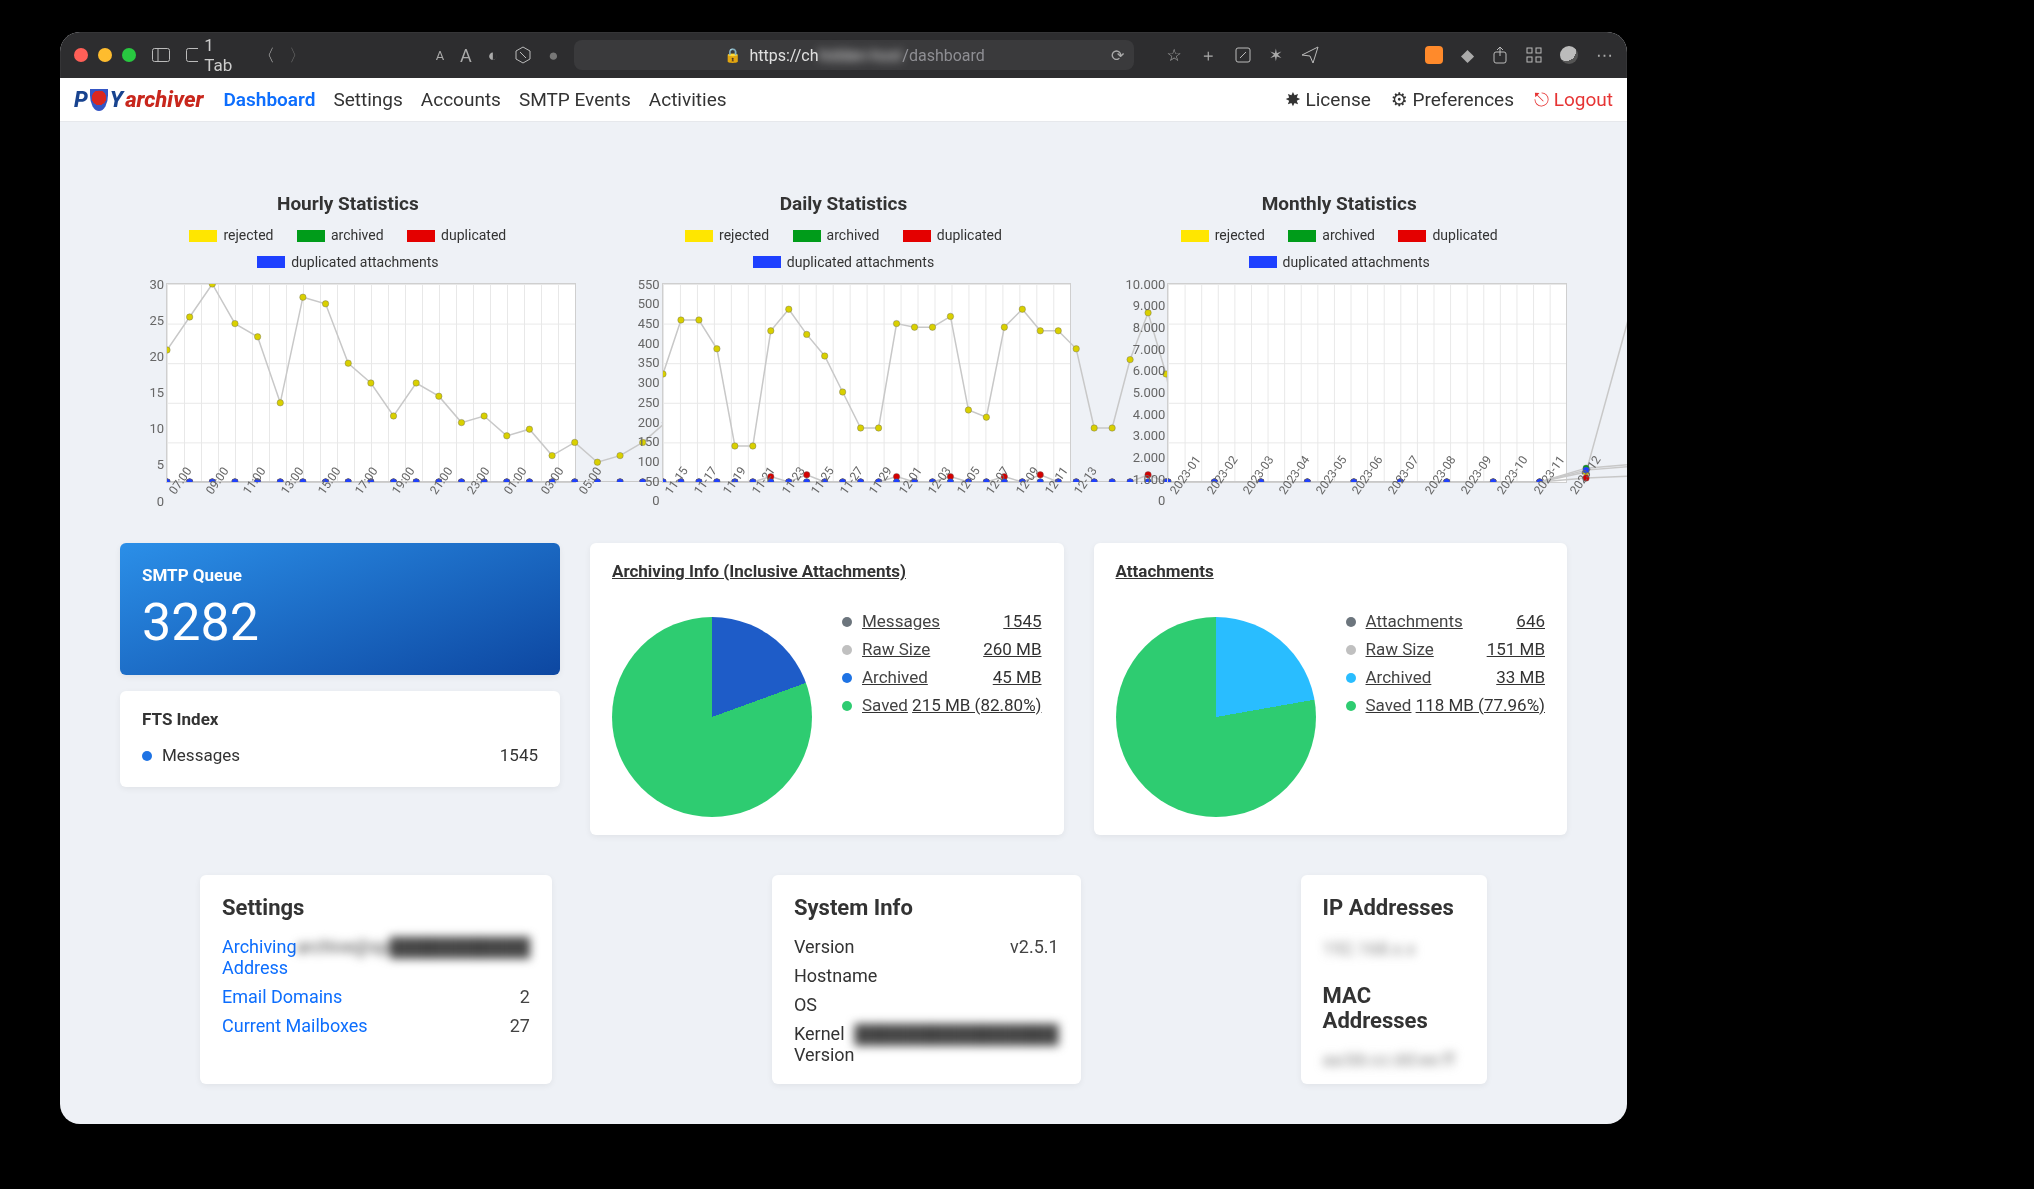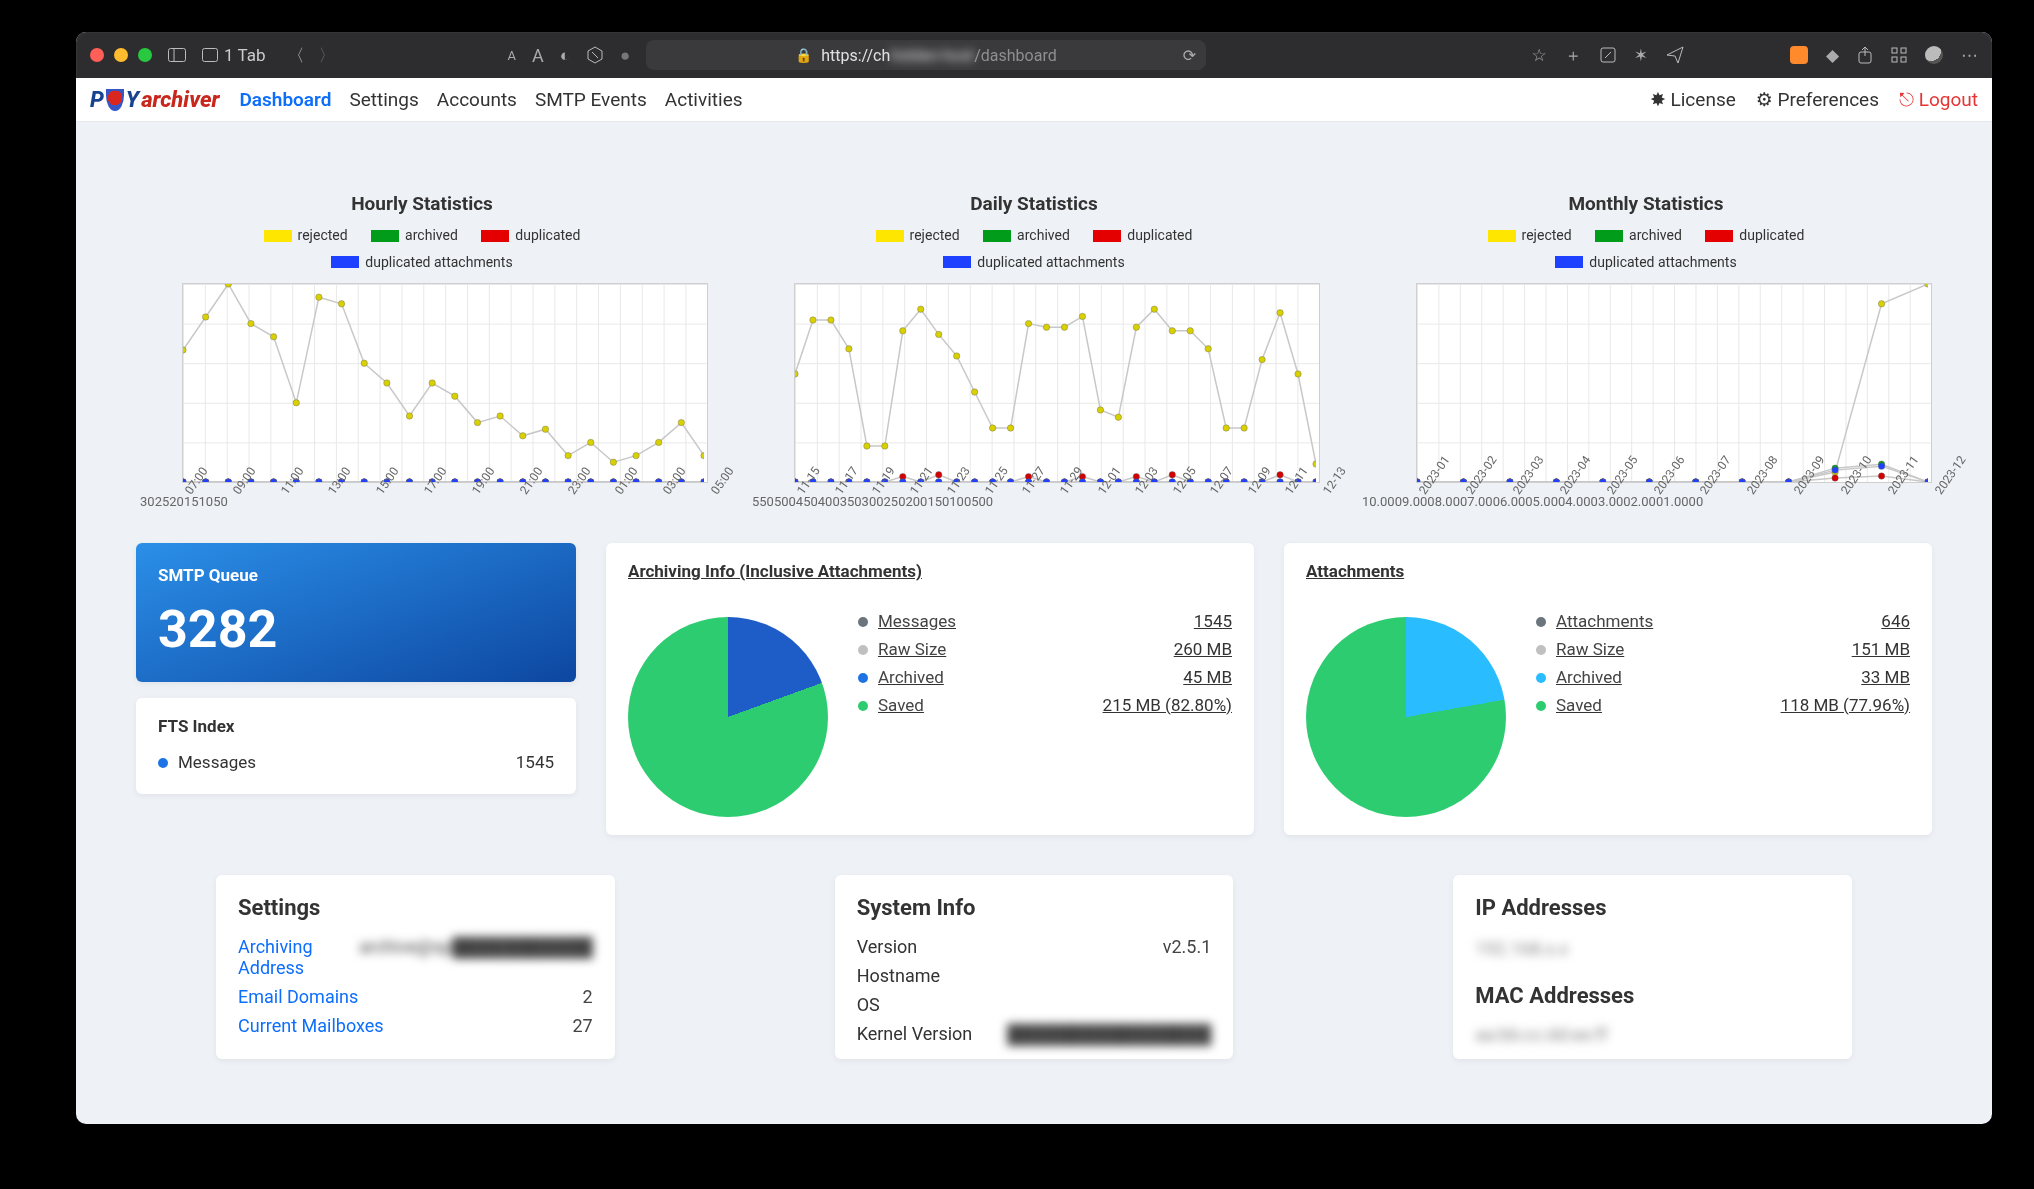--- a/index.html
+++ b/index.html
@@ -28,24 +28,24 @@
     height: 1189px;
     background: var(--bg-black);
     font-family: -apple-system, BlinkMacSystemFont, "Segoe UI", Roboto, Helvetica, Arial, sans-serif;
     font-size: 18px;
     color: var(--text);
     overflow: hidden;
   }
 
   .browser-window {
     position: absolute;
-    left: 76px; top: 32px;
-    width: 1916px; height: 1092px;
+    left: 60px; top: 32px;
+    width: 1567px; height: 1092px;
     background: var(--bg-page);
-    border-radius: 10px;
+    border-radius: 20px;
     overflow: hidden;
     box-shadow: 0 10px 40px rgba(0,0,0,.6);
   }
 
   
   .titlebar {
     height: 46px;
     background: #2d2d2f;
     display:flex; align-items:center;
     padding: 0 14px;
@@ -131,21 +131,21 @@
   .plot {
     position:relative;
     height:200px;
     border:1px solid #cfcfcf;
     background:
       linear-gradient(#e8e8e8 1px, transparent 1px) 0 0/100% 20%,
       linear-gradient(90deg,#e8e8e8 1px, transparent 1px) 0 0/4.17% 100%;
     background-color:#fff;
   }
   .plot .polyline { position:absolute; inset:0; }
-  .yaxis { position:absolute; left:-42px; top:-6px; bottom:-6px; width:40px; display:flex; flex-direction:row; justify-content:space-between; align-items:flex-end; font-size:13px; color:#666; }
+  .yaxis { position:absolute; left:-42px; top:-6px; bottom:-6px; width:40px; display:flex; flex-direction:column; justify-content:space-between; align-items:flex-end; font-size:13px; color:#666; }
   .xaxis { display:flex; justify-content:space-between; font-size:12px; color:#666; margin-top:6px; }
   .xaxis span { transform: rotate(-55deg); transform-origin: top left; white-space:nowrap; width:0; }
 
   
   .row-cards {
     display:grid;
     grid-template-columns: 440px 1fr 1fr;
     gap: 30px;
     margin-bottom:40px;
     align-items:start;
@@ -155,21 +155,21 @@
     border-radius:6px;
     box-shadow: 0 2px 6px rgba(0,0,0,.06);
     padding: 18px 22px;
   }
   .smtp-queue {
     background: linear-gradient(160deg, #2b8fe8 0%, #0d47a1 100%);
     color:#fff;
     padding: 22px;
   }
   .smtp-queue .label { font-weight:700; font-size:17px; }
-  .smtp-queue .big { font-size:52px; font-weight:700; margin-top:14px; }
+  .smtp-queue .big { font-size:52px; font-weight:400; margin-top:7px; }
   .fts {
     background:#fff;
   }
   .fts h4 { margin:0 0 12px 0; font-size:17px; font-weight:700; }
   .fts .row, .pie-stats .row {
     display:flex; justify-content:space-between; align-items:center; padding:4px 0; font-size:17px;
   }
   .bullet { width:10px; height:10px; border-radius:50%; display:inline-block; margin-right:10px; }
   .b-blue{ background:#1e73e4;} .b-gray{ background:#6c757d;} .b-cyan{ background:var(--cyan);} .b-green{ background:var(--green);} .b-lgray{ background:#c0c0c0;}
 

